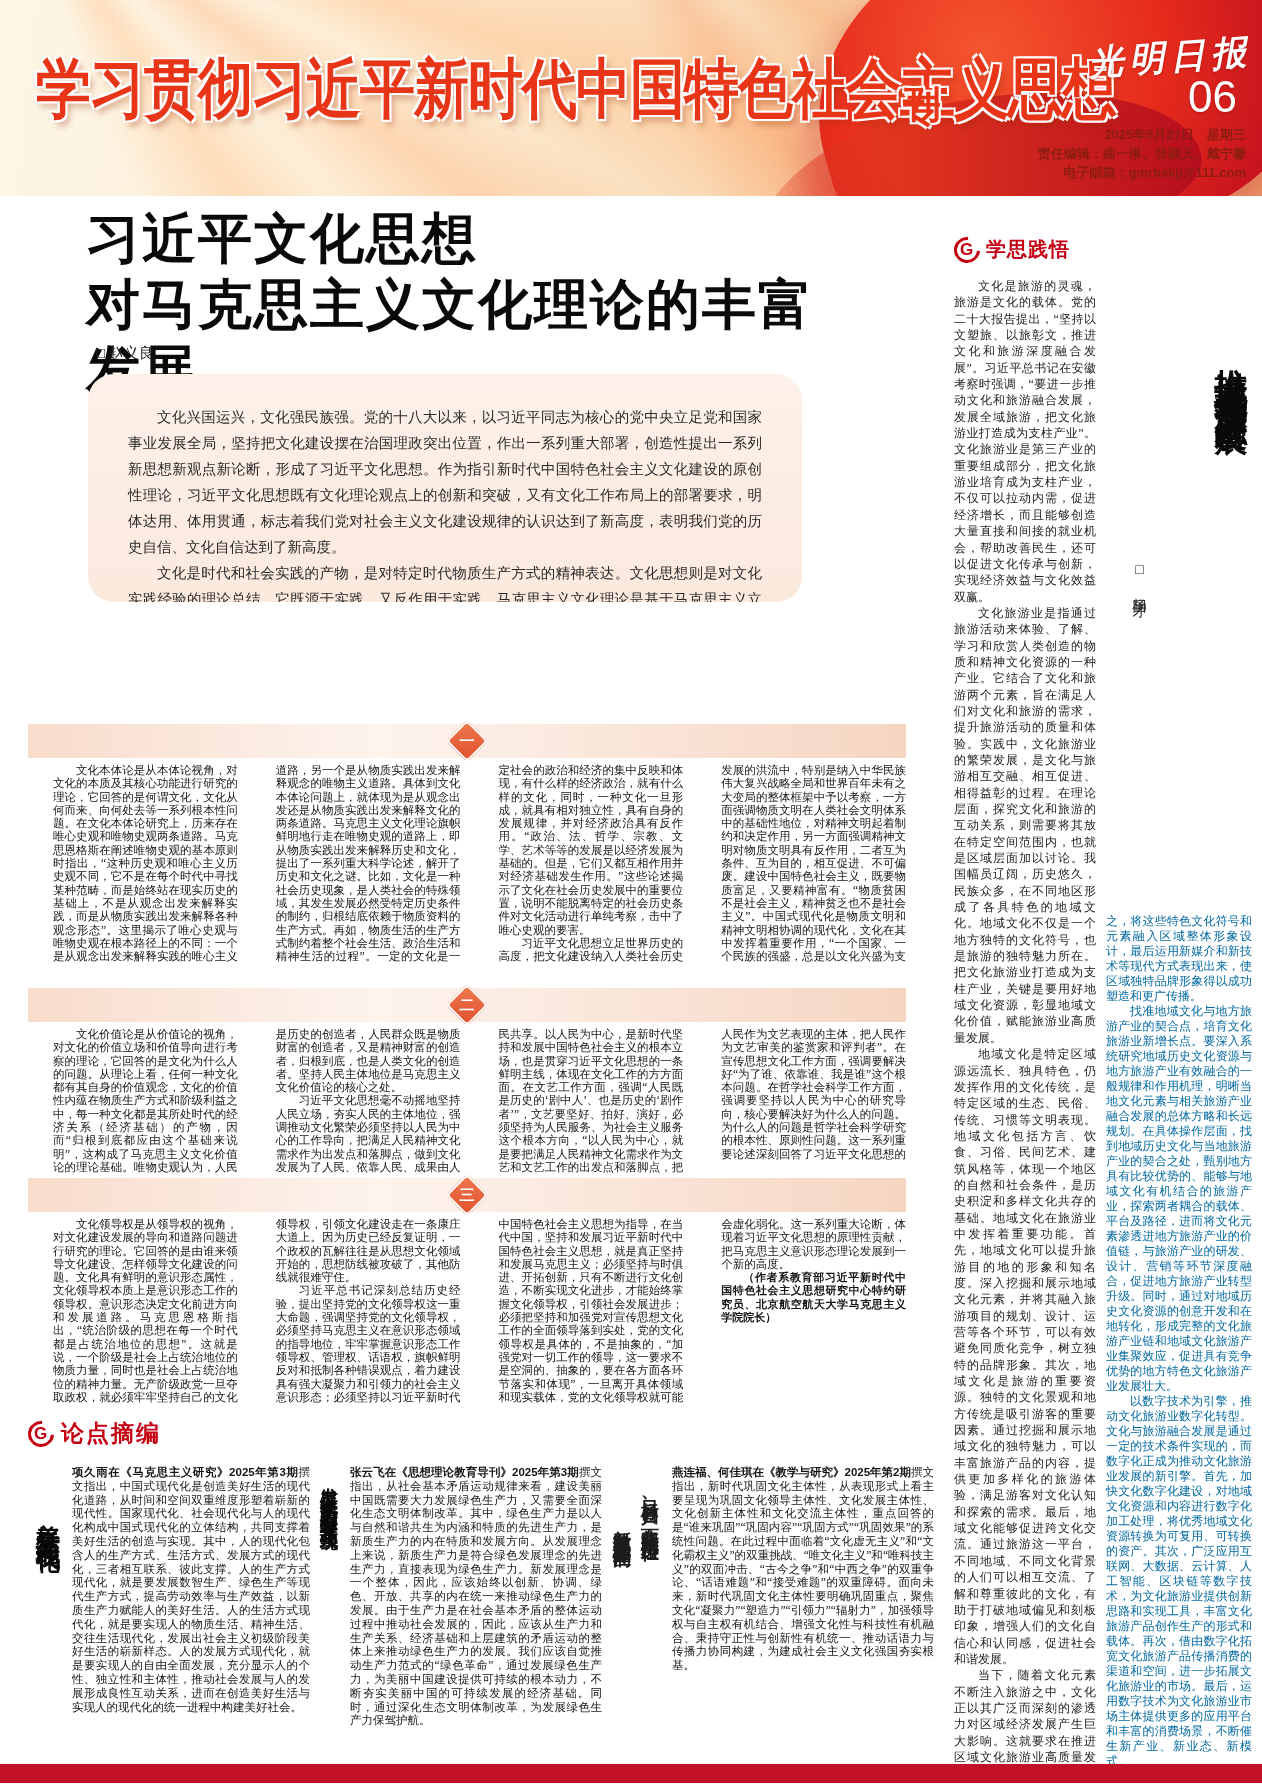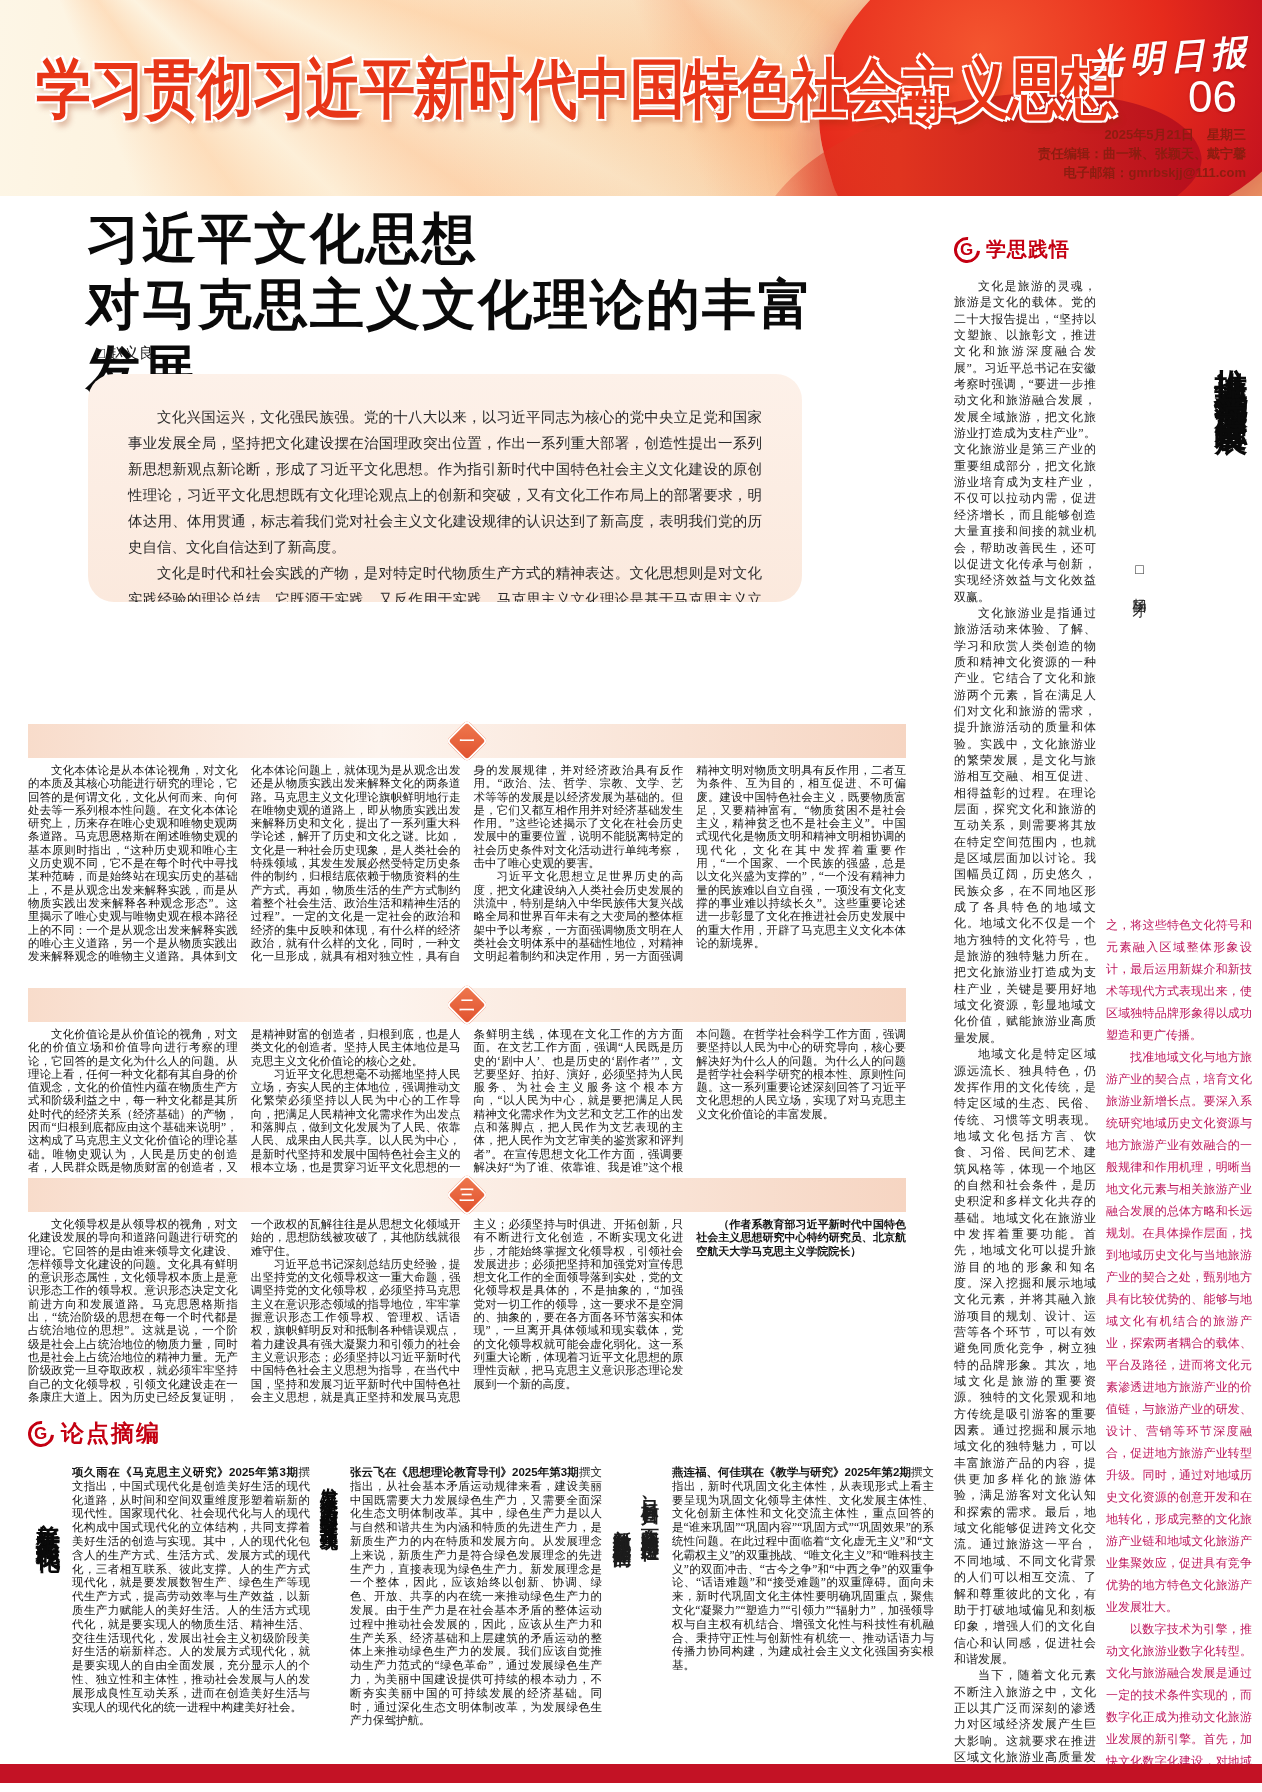--- a/index.html
+++ b/index.html
@@ -87,21 +87,21 @@
   .marker-diamond span {
     position:absolute; left:0; top:0; width:30px; height:30px;
     transform:rotate(-45deg); display:flex; align-items:center; justify-content:center;
     color:#fff; font-size:15px; font-weight:700;
   }
   .body-section {
     position:absolute; left:28px; width:878px; overflow:hidden;
     column-count:4; column-gap:13px; column-fill:auto;
     font-size:11.5px; line-height:13.3px; text-align:justify; color:#151515;
   }
-  .body-section p { text-indent:2em; }
+  .body-section p { text-indent:2em;margin-left:25px; }
   .body-section p.note { font-weight:700; font-family:"Liberation Sans","DejaVu Sans",sans-serif; font-size:11px; }
   #section-1 { top:764px;  height:212px; }
   #section-2 { top:1028px; height:147px; }
   #section-3 { top:1218px; height:190px; }
   #band-1 { top:724px; } #band-2 { top:988px; } #band-3 { top:1178px; }
   
   #digest-header { position:absolute; left:28px; top:1418px; display:flex; align-items:center; gap:7px; }
   .g-icon {
     width:26px; height:26px; border-radius:50%;
     border:3px solid #c40012; color:#c40012; font-weight:900;
@@ -140,21 +140,21 @@
   #sidebar-title {
     position:absolute; right:4px; top:142px; writing-mode:vertical-rl;
     font-size:33px; font-weight:900; color:#0a0a0a; letter-spacing:4px; line-height:1.05;
   }
   #sidebar-author {
     position:absolute; left:24px; top:362px; writing-mode:vertical-rl;
     font-size:14px; color:#222; letter-spacing:3px;
   }
   #sidebar-col-b-text {
     position:absolute; left:0; top:714px; width:146px; height:856px; overflow:hidden;
-    font-size:12px; line-height:22px; text-align:justify; color:#be185d;
+    font-size:12px; line-height:15px; text-align:justify; color:#0369a1;
   }
   #sidebar-col-b-text p { text-indent:2em; }
   #sidebar-col-b-text p.no-indent { text-indent:0; }
   
   #bottom-bar { position:absolute; left:0; top:1764px; width:1262px; height:19px; background:#c31225; }
 </style>
 </head>
 <body>
 
 <div id="page">

